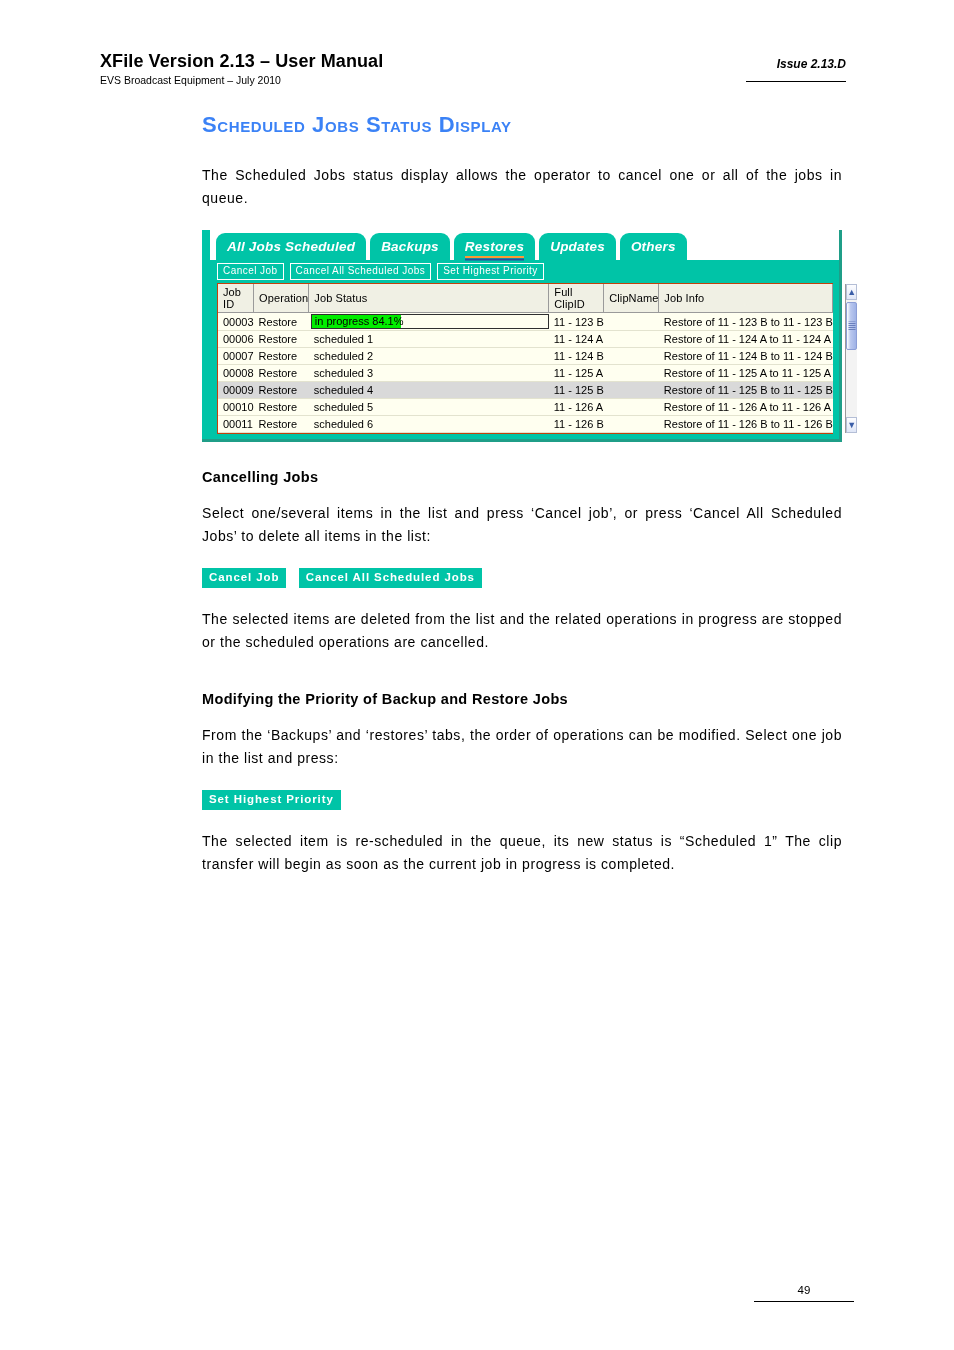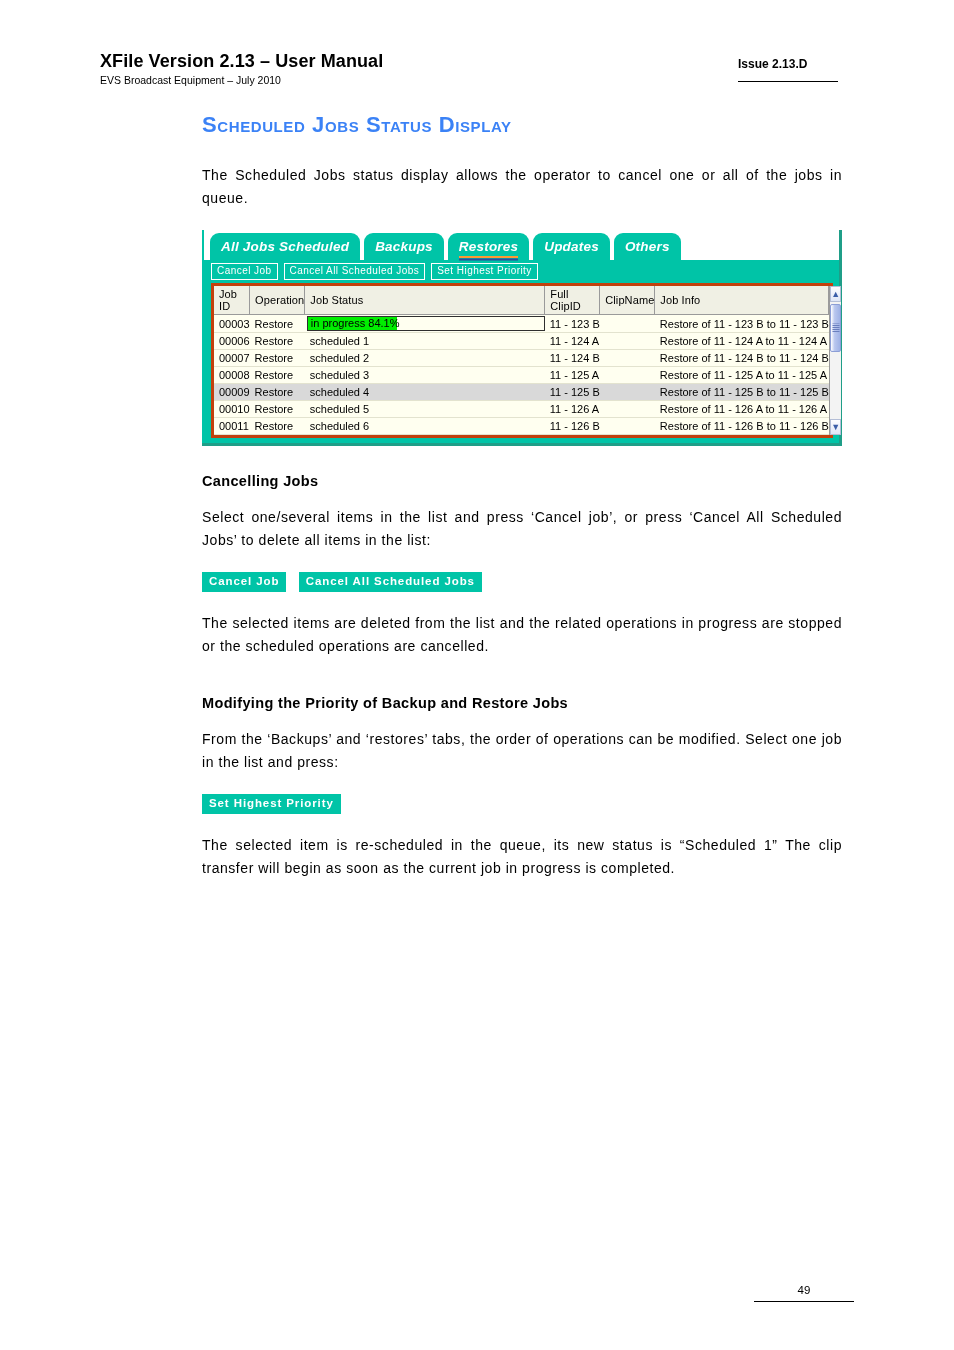--- a/index.html
+++ b/index.html
@@ -36,24 +36,25 @@
   }
   .hdr-sub {
     font-size: 10.5px;
     font-weight: normal;
     line-height: 15px;
     margin-top: 2px;
     white-space: nowrap;
   }
   .hdr-right {
     position: absolute;
-    right: 116px;
+    right: 108px;
     top: 4px;
     width: 100px;
-    text-align: left;
+    text-align: right;
+    font-style: italic;
   }
   .hdr-issue {
     font-size: 12px;
     font-weight: bold;
     line-height: 16px;
     white-space: nowrap;
   }
   .hdr-rule {
     margin-top: 9px;
     border-top: 1.4px solid #000;
@@ -116,21 +117,21 @@
   }
 
   
   .shot {
     position: relative;
     width: 640px;
     margin: 0 0 26px 0;
     background: #00c4a7;
     border-right: 3px solid #1f9e88;
     border-bottom: 3px solid #1f9e88;
-    padding: 0 0 5px 2px;
+    padding: 0 0 5px 8px;
   }
 
   
   .tabrow {
     display: flex;
     align-items: flex-end;
     height: 30px;
     padding-left: 6px;
     background: #ffffff;
   }
@@ -175,23 +176,24 @@
     font-weight: normal;
     letter-spacing: 0.45px;
     padding: 1px 5px 2px 5px;
     line-height: 12px;
     white-space: nowrap;
   }
 
   
   .gridwrap {
     margin: 0 6px 0 7px;
-    border: 3px solid #c2410c;
+    border: 1px solid #c2410c;
     background: #15803d;
     display: flex;
+    gap: 12px;
   }
   .grid {
     flex: 1;
     border-collapse: collapse;
     table-layout: fixed;
     font-size: 11px;
     background: #fffff0;
   }
   .grid th {
     background: #f0f0e4;

